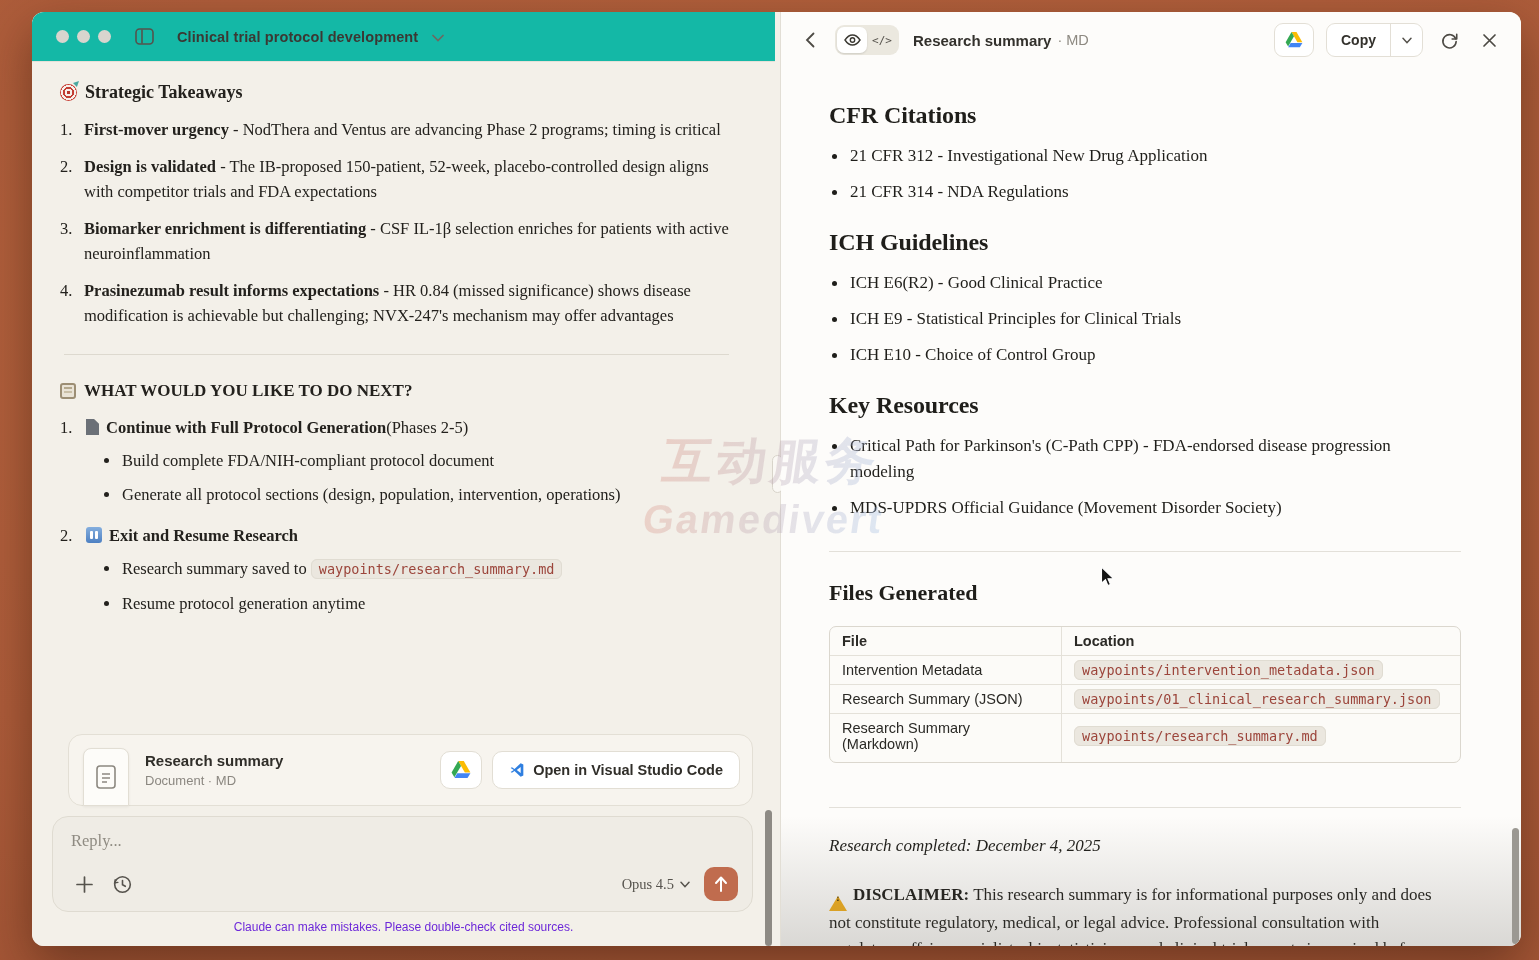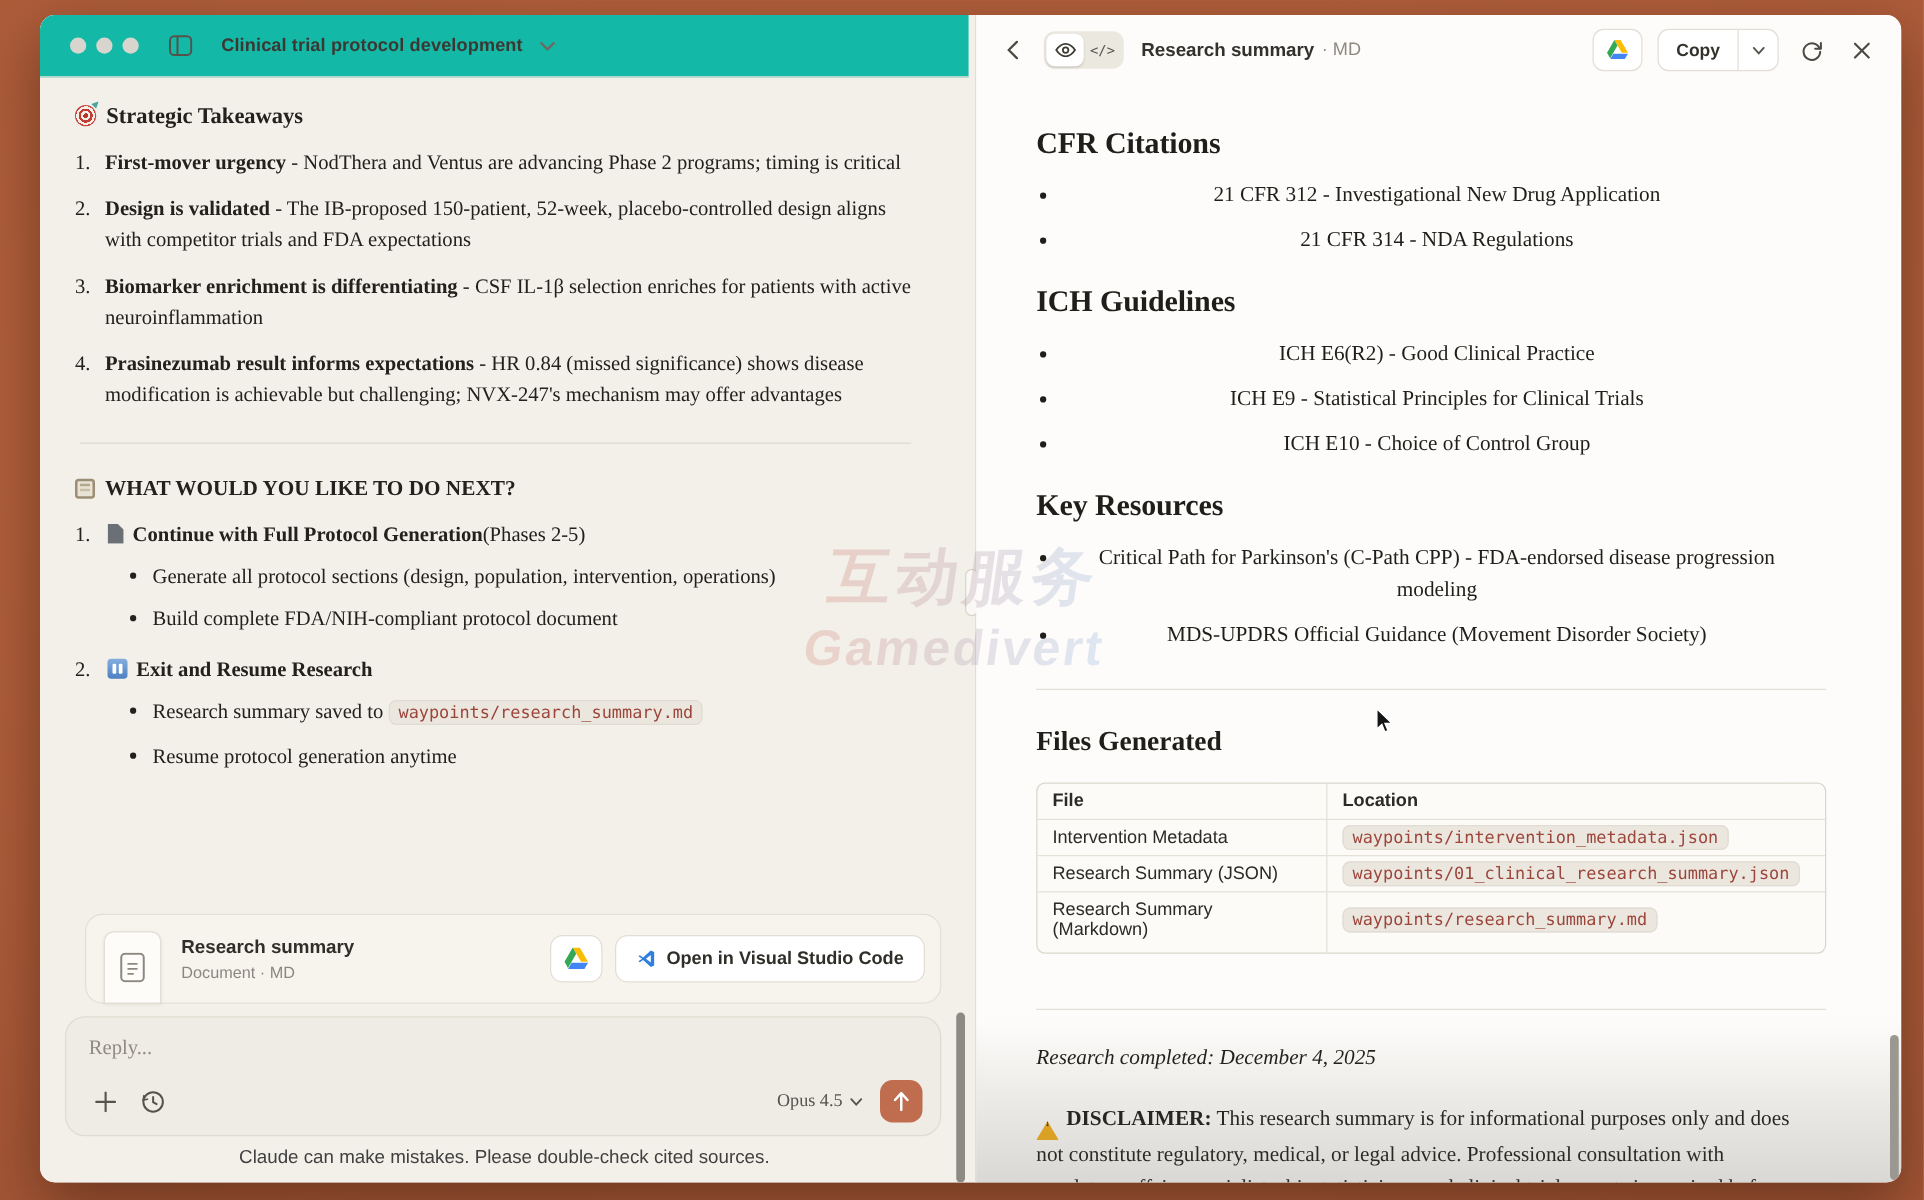--- a/index.html
+++ b/index.html
@@ -73,21 +73,21 @@
   
   .composer { flex:0 0 auto; margin:0 22px 6px 20px; background:#efece5; border:1px solid #dfdbd1;
     border-radius:16px; height:96px; padding:14px 14px 10px 18px; display:flex; flex-direction:column; justify-content:space-between; }
   .composer-ph { font-family:"Liberation Serif", serif; font-size:16.5px; color:#8f8b82; }
   .composer-row { display:flex; align-items:center; }
   .comp-ic { width:26px; height:26px; display:flex; align-items:center; justify-content:center; color:#56534d; margin-right:12px; }
   .model-pick { margin-left:auto; display:flex; align-items:center; gap:6px; font-size:14.5px; color:#56534d;
     font-family:"Liberation Serif", serif; }
   .send-btn { width:34px; height:34px; border-radius:10px; background:#c06c4e; margin-left:14px;
     display:flex; align-items:center; justify-content:center; }
-  .chat-footer { flex:0 0 auto; text-align:center; font-size:15px; color:#404040; padding:2px 0 12px; }
+  .chat-footer { flex:0 0 auto; text-align:center; font-size:12px; color:#6d28d9; padding:2px 0 12px; }
 
   
   .v-divider { width:6px; flex:0 0 6px; background:#f3f0e9; border-right:1px solid #e2ded5; position:relative; }
   .drag-handle { position:absolute; left:-3px; top:443px; width:11px; height:38px; background:#faf8f4;
     border:1px solid #d8d4ca; border-radius:6px; }
 
   
   .right-pane { flex:1; background:#fdfcfa; display:flex; flex-direction:column; position:relative; }
   .art-header { height:56px; flex:0 0 56px; display:flex; align-items:center; padding:0 18px 0 16px; }
   .back-btn { width:26px; height:26px; display:flex; align-items:center; justify-content:center; color:#4d4a44; }
@@ -102,21 +102,21 @@
     display:flex; align-items:center; justify-content:center; }
   .copy-split { display:flex; height:34px; background:#fff; border:1px solid #e3dfd6; border-radius:9px; overflow:hidden; }
   .copy-main { padding:0 14px; display:flex; align-items:center; font-size:14px; font-weight:700; color:#33312c; }
   .copy-dd { width:32px; display:flex; align-items:center; justify-content:center; border-left:1px solid #e3dfd6; color:#55524c; }
   .hdr-ic { width:28px; height:28px; display:flex; align-items:center; justify-content:center; color:#4d4a44; }
 
   .doc { flex:1; overflow:hidden; padding:10px 60px 0 48px; font-family:"Liberation Serif", serif; color:#1f1e1a; }
   .doc-h1 { font-size:23px; font-weight:700; margin:8px 0 22px; }
   .doc-h3 { font-size:24px; font-weight:700; margin:24px 0 14px; font-family:"Liberation Sans",sans-serif; letter-spacing:-.1px; }
   .doc-h3.serif { font-family:"Liberation Serif",serif; }
-  .doc-ul { list-style:none;text-align:center; }
+  .doc-ul { list-style:none; }
   .doc-li { position:relative; padding-left:21px; font-size:17px; line-height:26px; margin-bottom:10px; max-width:620px; }
   .doc-li::before { content:""; position:absolute; left:3px; top:11px; width:5px; height:5px; border-radius:50%; background:#1f1e1a; }
   .doc-hr { border:none; border-top:1px solid #e3e0d9; margin:30px 0 28px; }
   .doc-h2 { font-size:22px; font-weight:700; margin:0 0 20px; }
 
   table.files { border-collapse:separate; border-spacing:0; width:632px; border:1px solid #dbd7ce;
     border-radius:7px; background:#fcfbf8; font-family:"Liberation Sans",sans-serif; }
   table.files th, table.files td { text-align:left; padding:6px 12px; font-size:14.5px; color:#2b2a26;
     border-bottom:1px solid #e4e1d9; }
   table.files th { font-weight:700; }
@@ -201,22 +201,22 @@
       <hr class="hr">
 
       <div class="msg-h" style="font-size:17px;">
         <span class="ic ic-clipboard"></span>
         <span>WHAT WOULD YOU LIKE TO DO NEXT?</span>
       </div>
       <ol class="ol" id="options-list">
           <li>
             <div class="opt-head"><span class="ol-num">1.</span><span class="ic ic-page opt-icon"></span><b>Continue with Full Protocol Generation</b> (Phases 2-5)</div>
             <ul class="sub-ul">
+              <li class="sub-li">Build complete FDA/NIH-compliant protocol document</li>
               <li class="sub-li">Generate all protocol sections (design, population, intervention, operations)</li>
-              <li class="sub-li">Build complete FDA/NIH-compliant protocol document</li>
             </ul>
           </li>
           <li>
             <div class="opt-head">
               <span class="ol-num">2.</span>
               <span class="ic ic-pause opt-icon"></span>
               <b>Exit and Resume Research</b>
             </div>
             <ul class="sub-ul">
               <li class="sub-li">Research summary saved to <span class="code">waypoints/research_summary.md</span></li>

